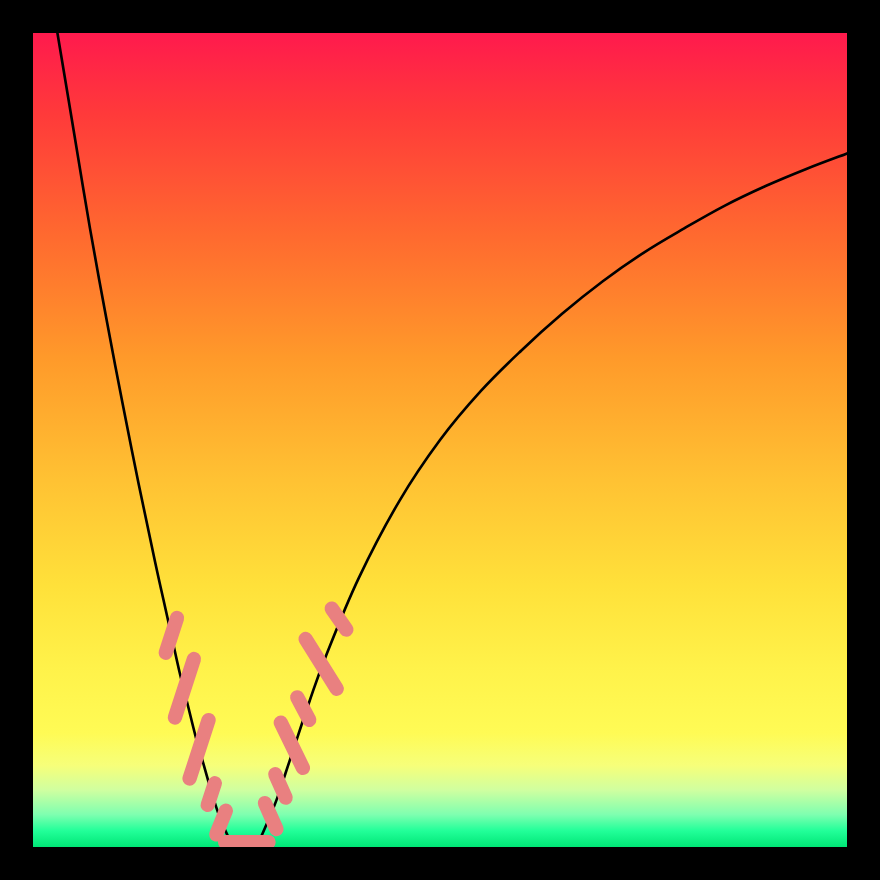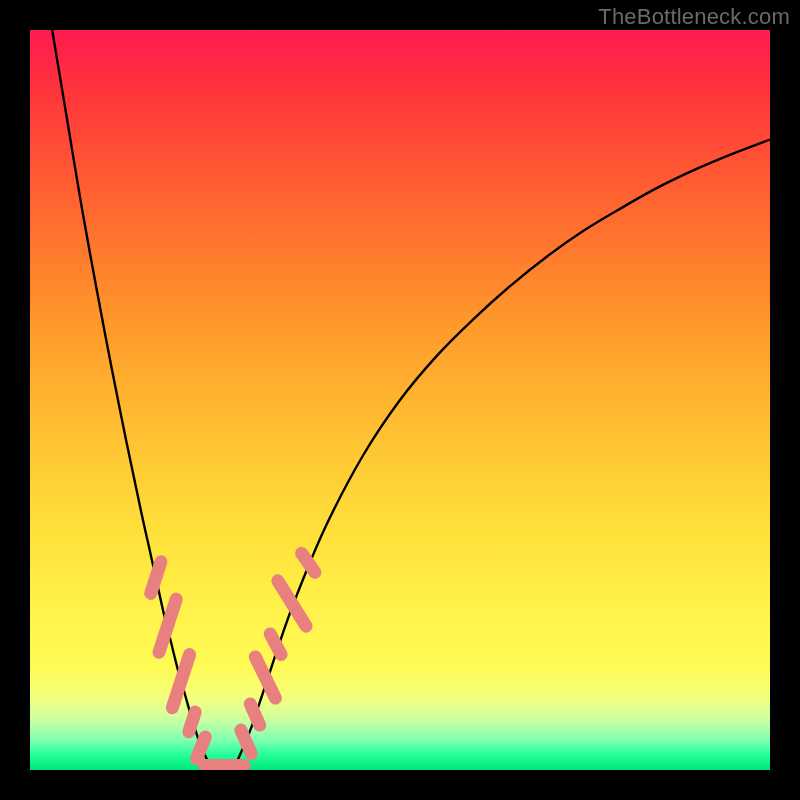--- a/index.html
+++ b/index.html
@@ -81,14 +81,13 @@
           <rect x="-19.354000000000003" y="-6.5" width="38.708000000000006" height="13" rx="6.5" ry="6.5" class="bead" transform="translate(201.28,735.56) rotate(0)"></rect>
           <rect x="-19.354000000000003" y="-6.5" width="38.708000000000006" height="13" rx="6.5" ry="6.5" class="bead" transform="translate(216.07999999999998,711.88) rotate(66)"></rect>
           <rect x="-18.096" y="-6.5" width="36.192" height="13" rx="6.5" ry="6.5" class="bead" transform="translate(224.96,684.5) rotate(66)"></rect>
           <rect x="-29.418" y="-6.5" width="58.836" height="13" rx="6.5" ry="6.5" class="bead" transform="translate(235.32,647.5) rotate(64)"></rect>
           <rect x="-18.096" y="-6.5" width="36.192" height="13" rx="6.5" ry="6.5" class="bead" transform="translate(245.68,614.2) rotate(62)"></rect>
           <rect x="-33.192" y="-6.5" width="66.384" height="13" rx="6.5" ry="6.5" class="bead" transform="translate(261.96,573.5) rotate(58)"></rect>
           <rect x="-18.096" y="-6.5" width="36.192" height="13" rx="6.5" ry="6.5" class="bead" transform="translate(278.24,532.8) rotate(55)"></rect>
         </g>
     </svg>
   </div>
-  <div class="watermark">TheBottleneck.com</div>
 </div>
 
 </body></html>

